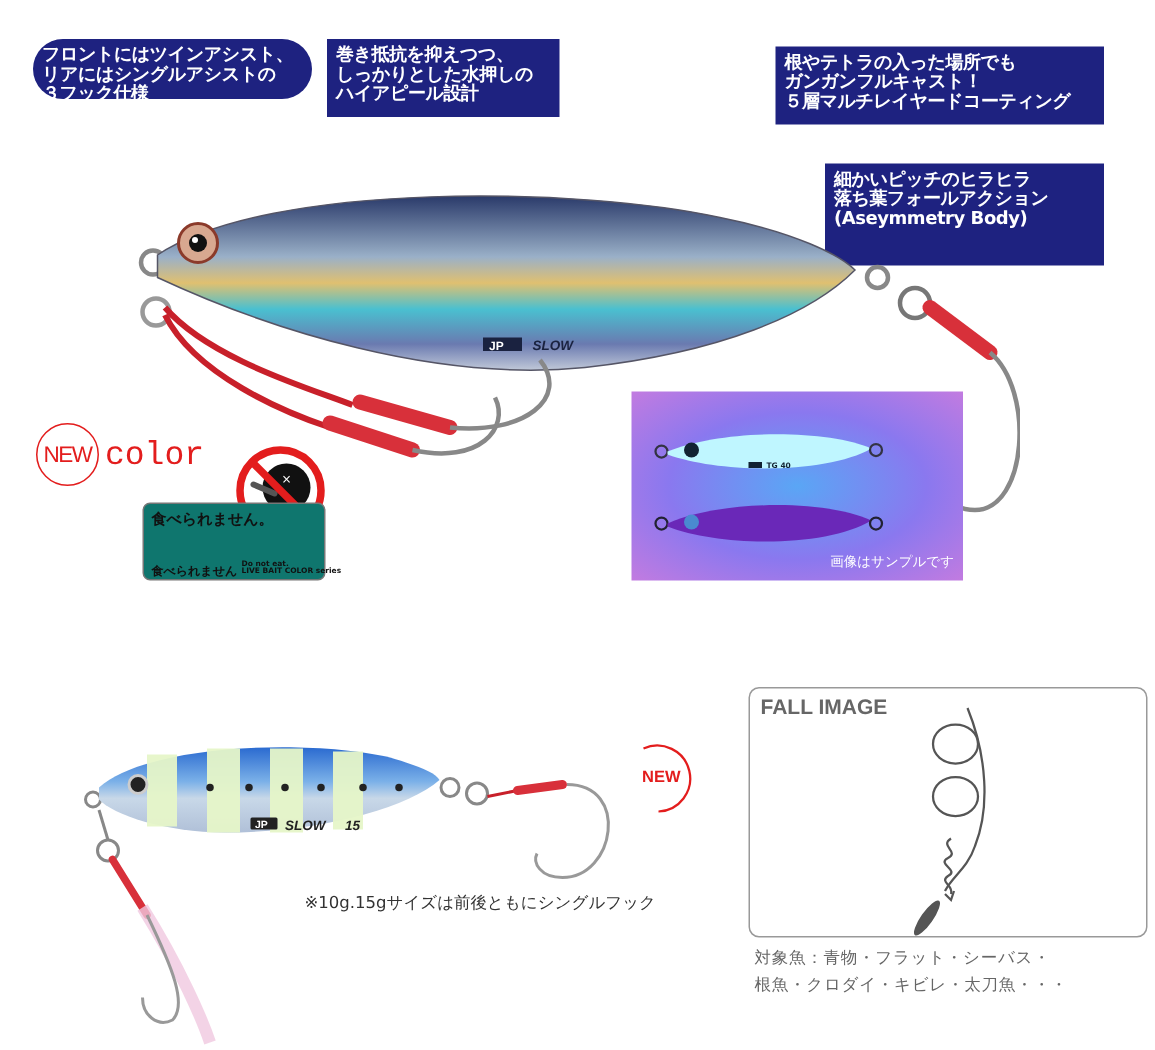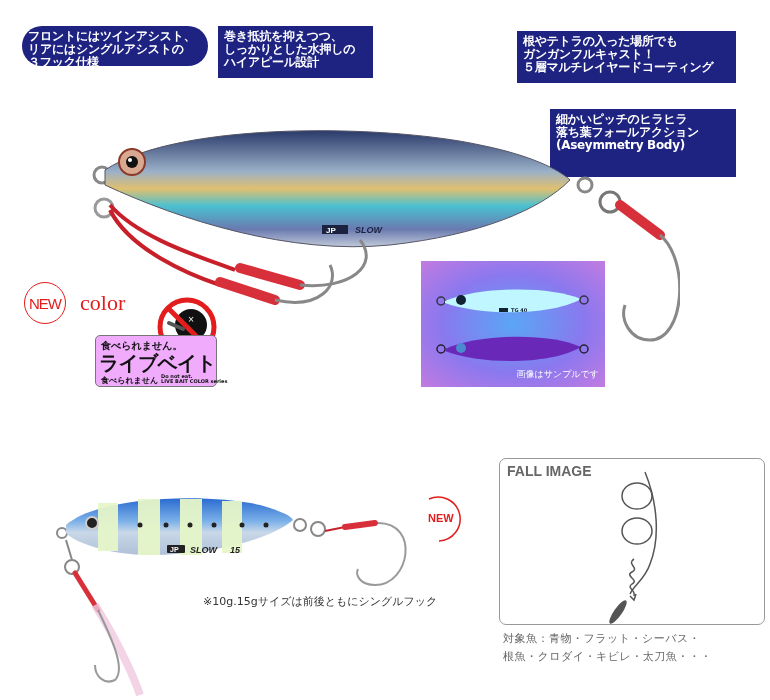--- a/index.html
+++ b/index.html
@@ -1,27 +1,27 @@
 <!DOCTYPE html>
 <html><head>
 <meta charset="utf-8">
 <style>
   html,body{margin:0;padding:0;background:#fff;}
   body{width:770px;height:700px;position:relative;overflow:hidden;font-family:"DejaVu Sans","Liberation Sans",sans-serif;}
   .box{position:absolute;background:#1e2280;color:#fff;font-weight:bold;font-size:12px;line-height:13px;padding:4px 6px 5px 6px;box-sizing:border-box;white-space:pre;letter-spacing:-0.3px;}
   .abs{position:absolute;}
   .new-color{position:absolute;left:24px;top:282px;display:flex;align-items:center;}
   .new-circle{width:42px;height:42px;border:1.5px solid #e31d1d;border-radius:50%;display:flex;align-items:center;justify-content:center;color:#e31d1d;font-size:15px;font-family:"Liberation Sans",sans-serif;letter-spacing:-1px;box-sizing:border-box;}
-  .color-word{color:#e31d1d;font-size:22px;font-family:Liberation Serif, serif;margin-left:14px;}
-  .livebait{position:absolute;left:95px;top:335px;width:122px;height:52px;border:1px solid #777;border-radius:5px;background:#f0abfc;box-sizing:border-box;}
+  .color-word{color:#e31d1d;font-size:22px;font-family:Liberation Mono, monospace;margin-left:4px;}
+  .livebait{position:absolute;left:95px;top:335px;width:122px;height:52px;border:1px solid #777;border-radius:5px;background:#0f766e;box-sizing:border-box;}
   .lb-top{position:absolute;left:5px;top:3px;font-size:10px;font-weight:bold;color:#111;white-space:nowrap;}
   .lb-main{position:absolute;left:3px;top:14px;font-size:20px;font-weight:bold;color:#111;letter-spacing:-1px;white-space:nowrap;}
   .lb-sub{position:absolute;left:5px;top:39px;font-size:8px;font-weight:bold;color:#111;white-space:nowrap;}
   .lb-en{position:absolute;left:65px;top:38px;font-size:5px;line-height:5px;font-weight:bold;color:#111;white-space:pre;}
-  .uv{position:absolute;left:421px;top:261px;width:184px;height:126px;background:radial-gradient(ellipse at 50% 50%,#5aa6f5 0%,#8a78ef 55%,#c27be0 100%);}
+  .uv{position:absolute;left:421px;top:261px;width:184px;height:126px;background:radial-gradient(ellipse at 50% 50%,#5aa6f5 0%,#8a78ef 55%,#c27be0 100%);padding-left:37px;}
   .uv-cap{position:absolute;right:6px;bottom:6px;color:#fff;font-size:9px;white-space:nowrap;}
   .fall{position:absolute;left:499px;top:458px;width:266px;height:167px;border:1px solid #999;border-radius:7px;box-sizing:border-box;background:#fff;}
   .fall-title{position:absolute;left:7px;top:4px;font-size:14px;font-weight:bold;color:#666;font-family:"Liberation Sans",sans-serif;}
   .target{position:absolute;left:503px;top:630px;font-size:11px;line-height:18px;color:#666;white-space:pre;letter-spacing:0.5px;}
   .note{position:absolute;left:167px;top:594px;font-size:11px;color:#333;white-space:nowrap;margin-left:36px;}
   .new-badge{position:absolute;left:414px;top:494px;width:50px;height:50px;}
   .new-badge span{position:absolute;left:14px;top:18px;color:#e31d1d;font-weight:bold;font-size:11px;font-family:"Liberation Sans",sans-serif;}
 </style>
 </head>
 <body>
@@ -87,21 +87,20 @@
 <svg class="abs" style="left:155px;top:295px;" width="64" height="64">
   <circle cx="32" cy="32" r="27" fill="#fff" stroke="#e31d1d" stroke-width="5"></circle>
   <circle cx="36" cy="30" r="16" fill="#111"></circle>
   <path d="M14,28 L28,34" stroke="#555" stroke-width="4" stroke-linecap="round"></path>
   <text x="36" y="27" font-size="8" fill="#fff" text-anchor="middle" font-family="DejaVu Sans,sans-serif">×</text>
   <line x1="13" y1="13" x2="51" y2="51" stroke="#e31d1d" stroke-width="5"></line>
 </svg>
 
 <div class="livebait">
   <div class="lb-top">食べられません。</div>
-  <div class="lb-main">ライブベイト</div>
   <div class="lb-sub">食べられません</div>
   <div class="lb-en">Do not eat.
 LIVE BAIT COLOR series</div>
 </div>
 
 <div class="uv">
   <svg width="184" height="126" class="abs" style="left:0;top:0;">
     <circle cx="20" cy="40" r="4" fill="none" stroke="#334" stroke-width="1.5"></circle>
     <path d="M24,40 C60,25 130,25 160,38 C130,55 60,55 24,42 Z" fill="#bff6ff"></path>
     <circle cx="40" cy="39" r="5" fill="#123"></circle>

